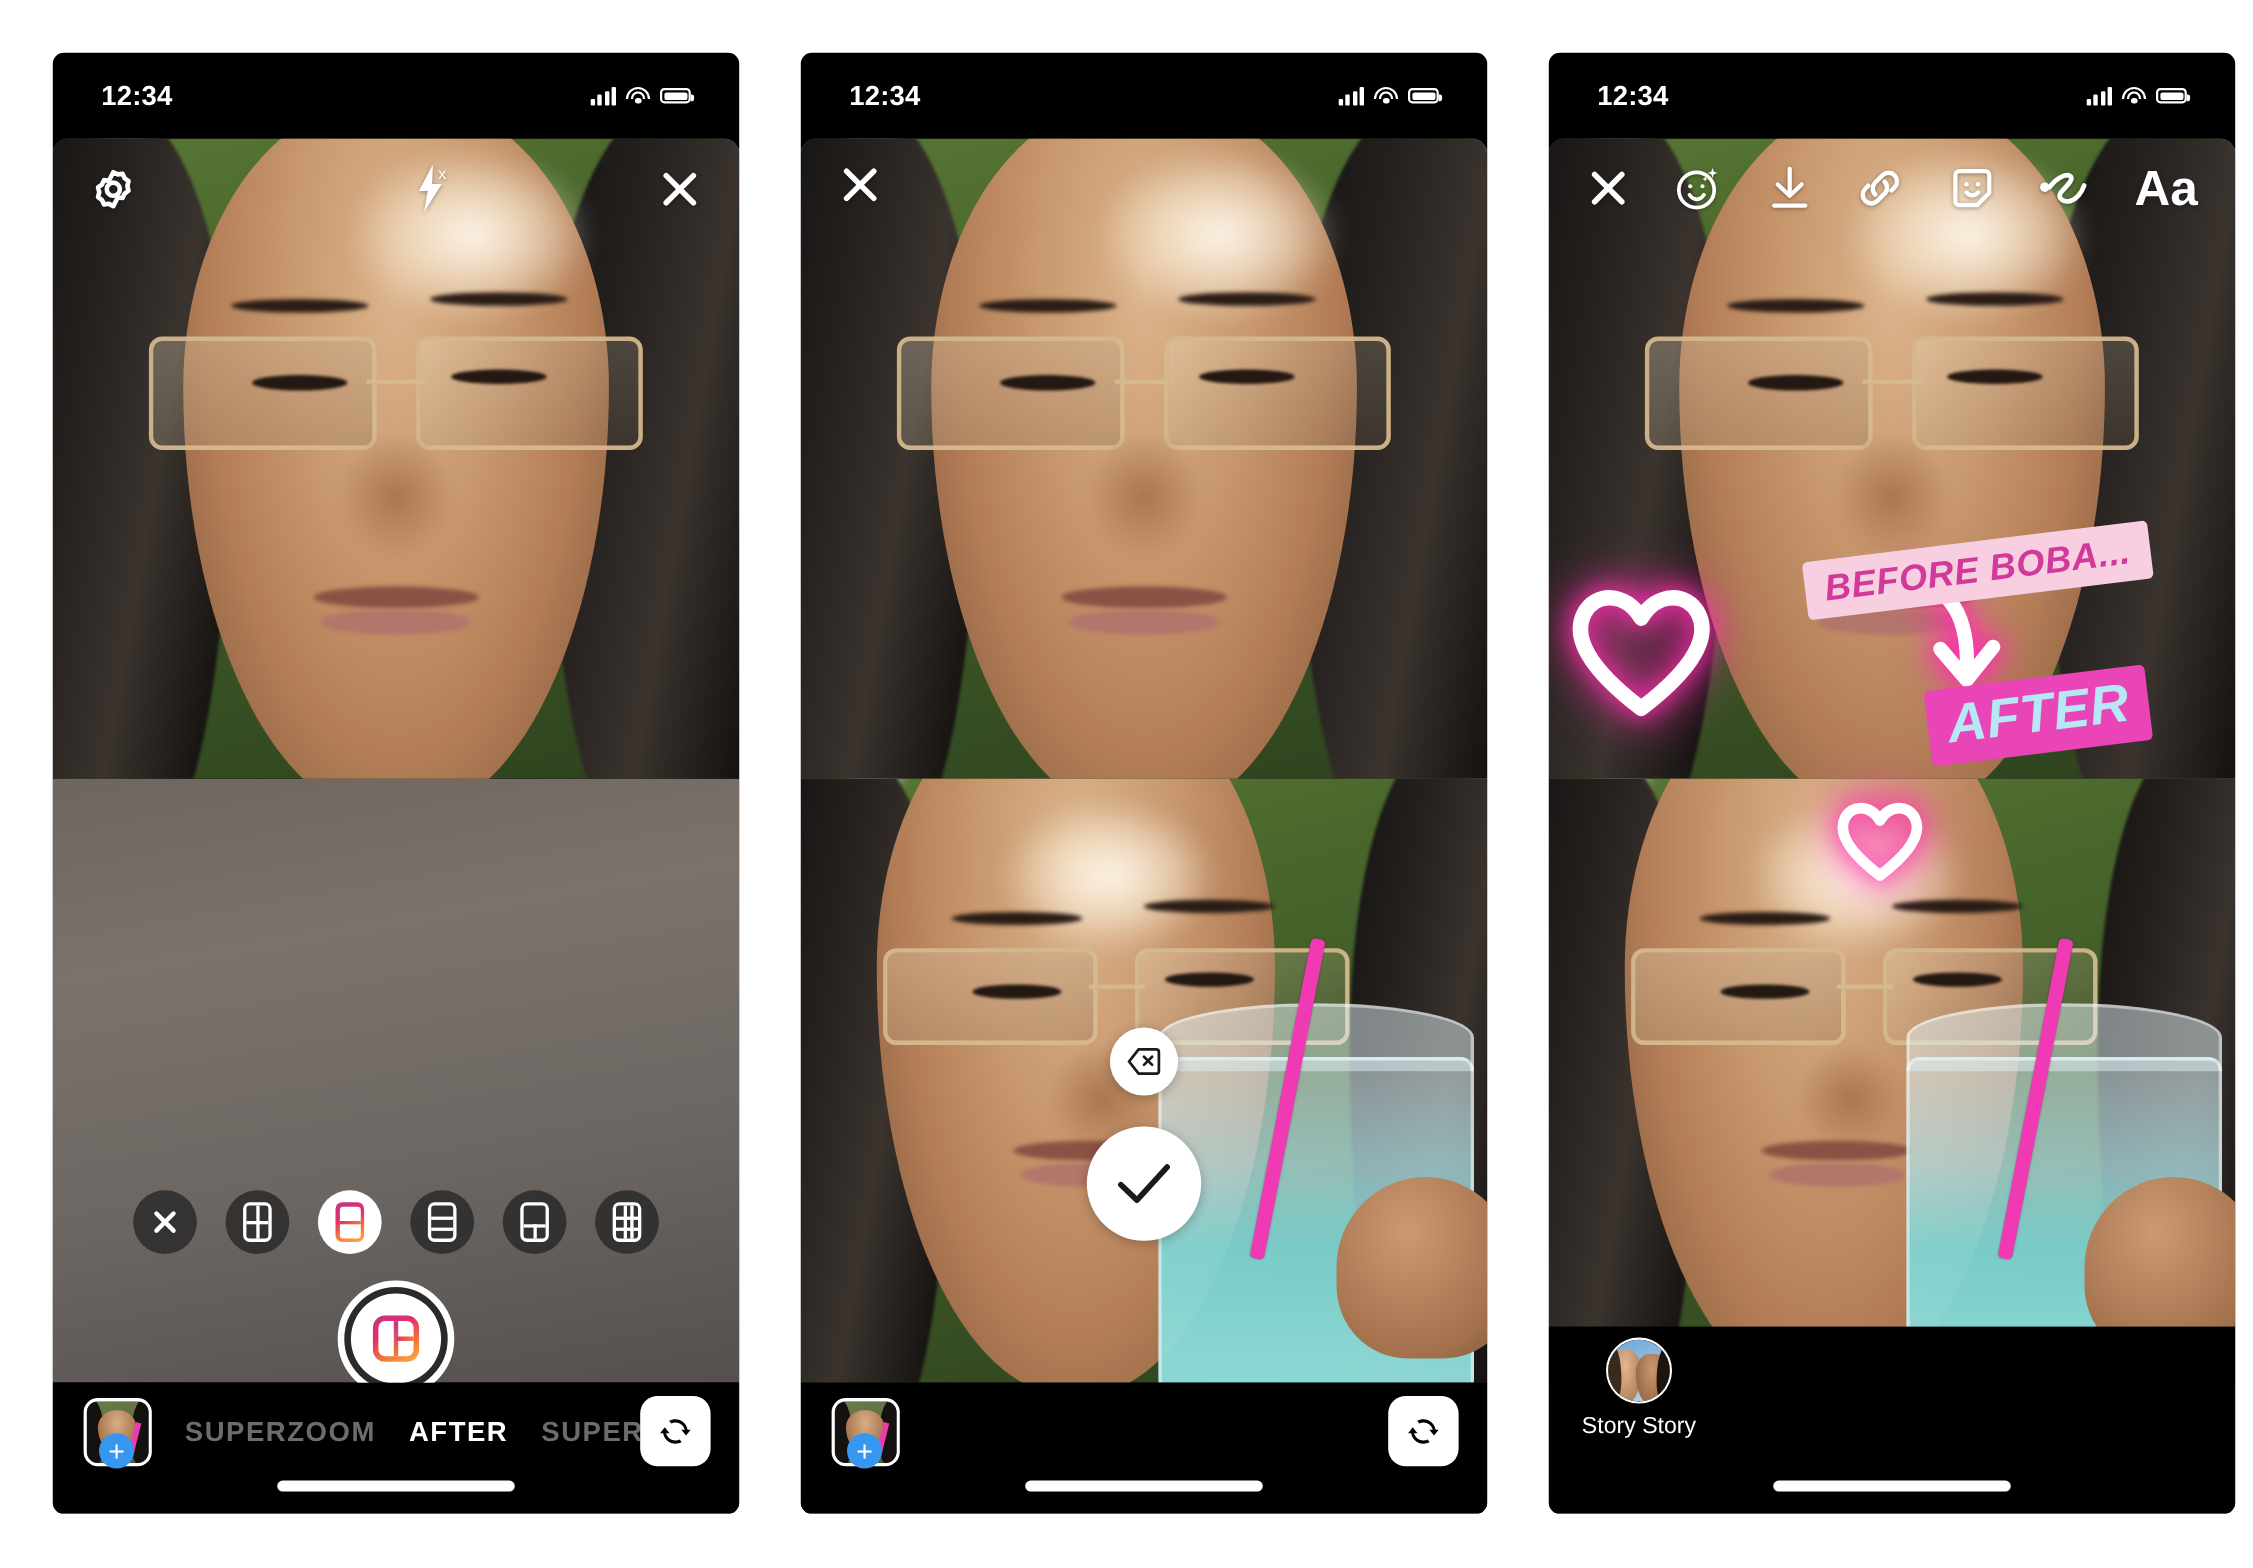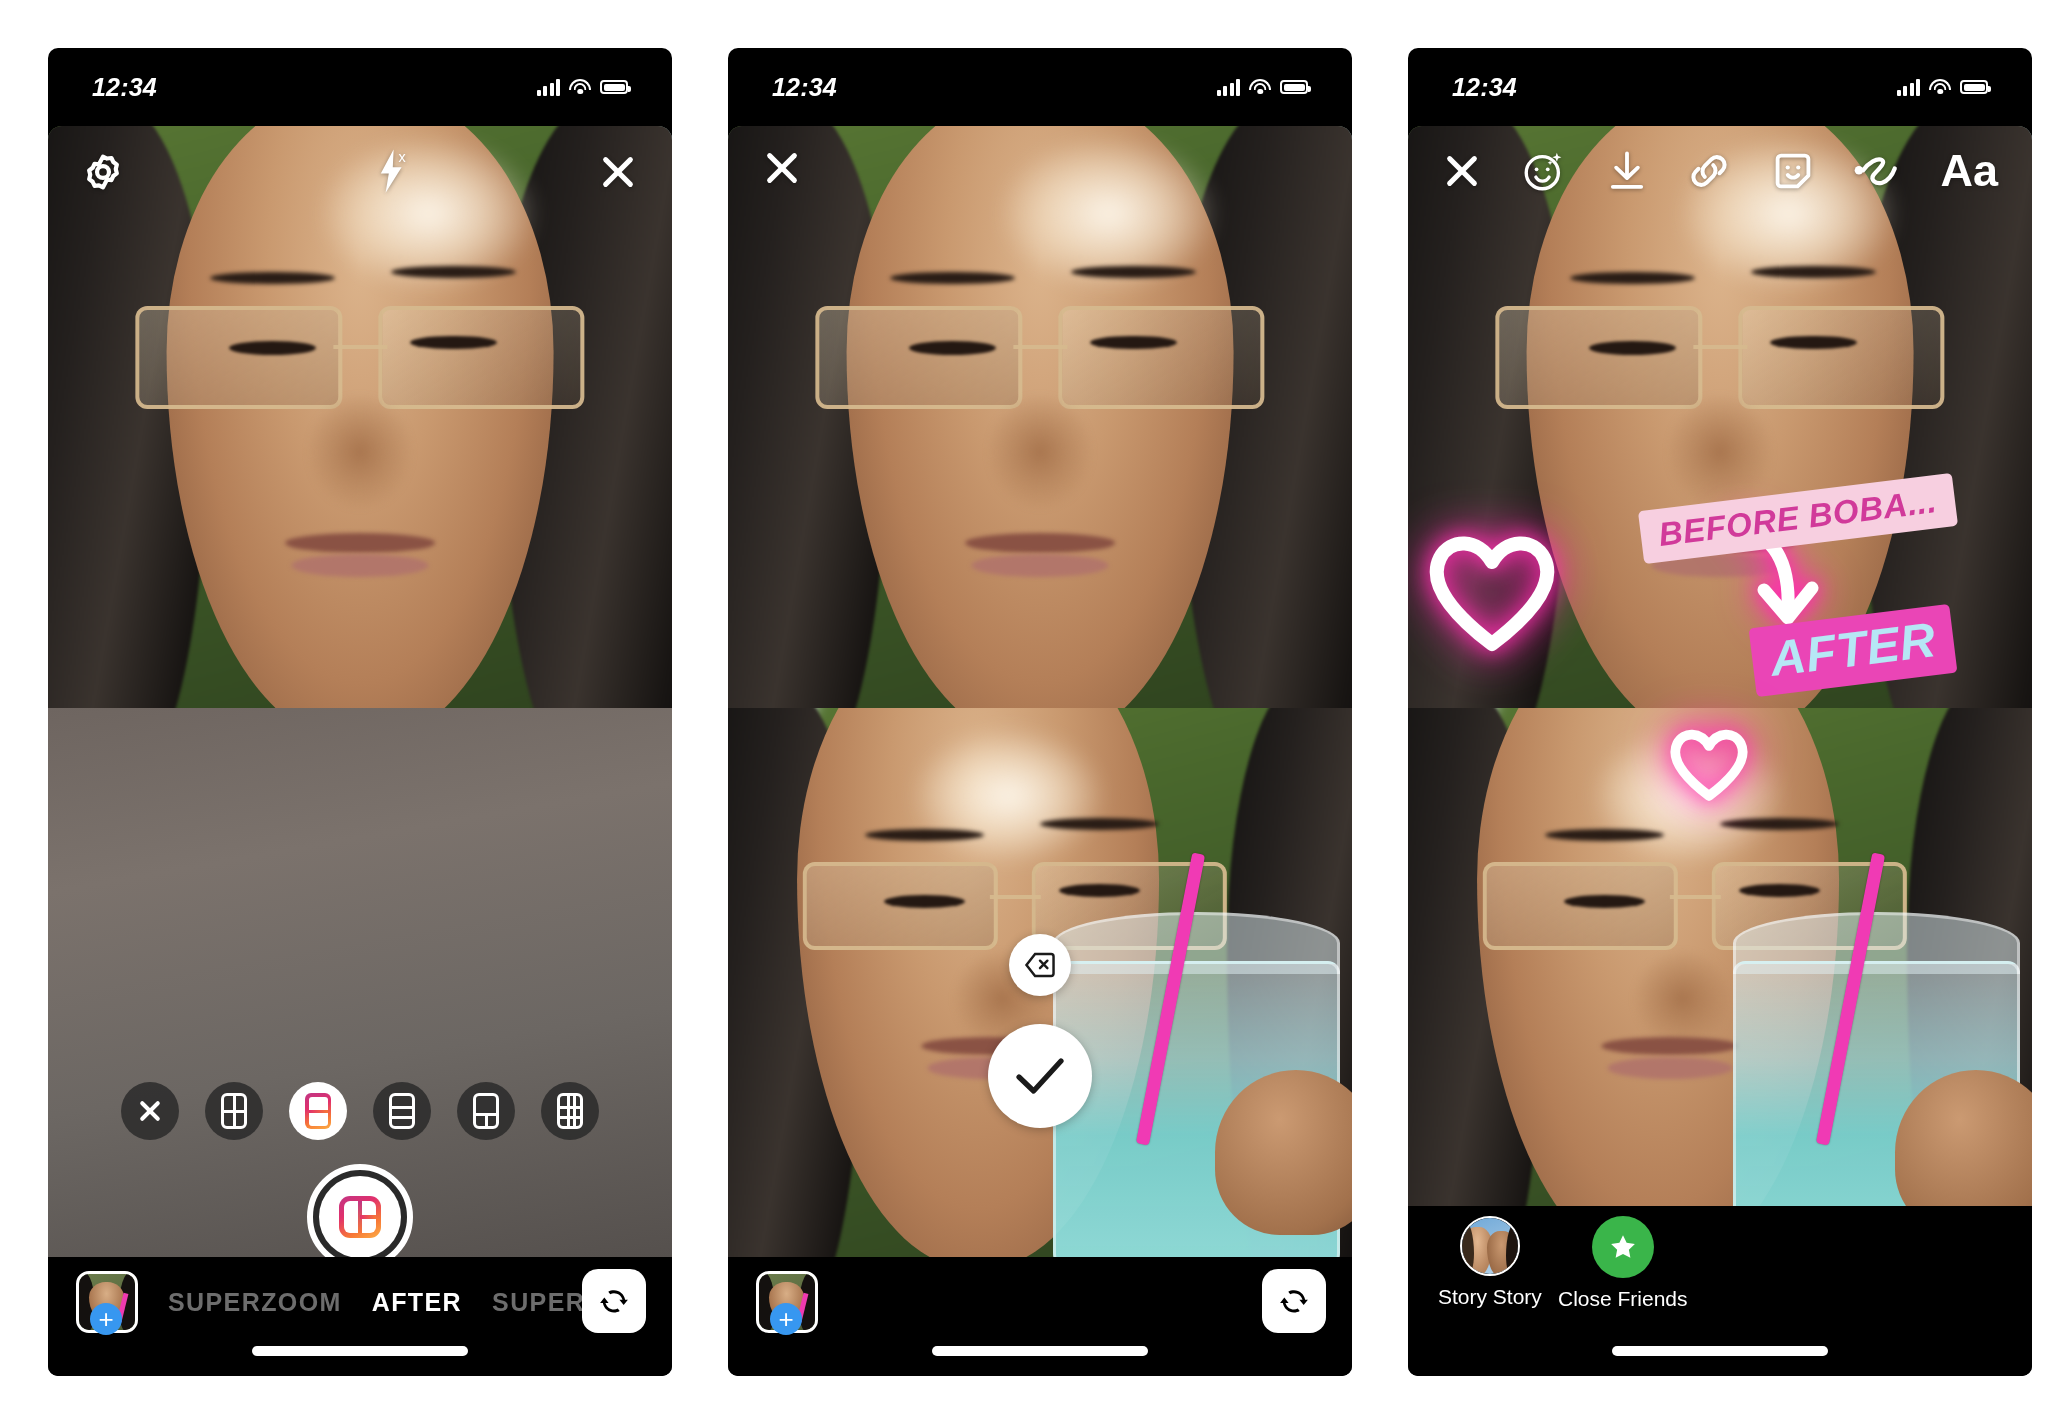--- a/index.html
+++ b/index.html
@@ -14,21 +14,21 @@
     background:#000; border-radius:10px; overflow:hidden;
   }
   #phone1 { left:48px; }
   #phone2 { left:728px; }
   #phone3 { left:1408px; }
 
   
   .statusbar { position:absolute; top:0; left:0; width:100%; height:78px;
                display:flex; align-items:center; justify-content:space-between;
                padding:0 44px; color:#fff; z-index:40; }
-  .sb-time { font-size:25px; font-weight:700; letter-spacing:.2px;font-style:italic; }
+  .sb-time { font-size:25px; font-weight:700; letter-spacing:.2px; }
   .sb-icons { display:flex; align-items:center; gap:9px; }
   .bars { display:flex; align-items:flex-end; gap:2.5px; height:17px; }
   .bars i { display:block; width:4px; background:#fff; border-radius:1px; }
   .bars i:nth-child(1){height:6px}.bars i:nth-child(2){height:9.5px}
   .bars i:nth-child(3){height:13px}.bars i:nth-child(4){height:17px}
   .wifi { position:relative; width:22px; height:17px; }
   .wifi span { position:absolute; left:50%; transform:translateX(-50%);
                border:2.6px solid #fff; border-bottom:none;
                border-radius:50% 50% 0 0 / 100% 100% 0 0; }
   .wifi span.a{ width:22px;height:11px; top:0; }
@@ -662,26 +662,18 @@
         <div class="dest-av">
           <div style="position:absolute;inset:0;background:linear-gradient(160deg,#6fa8d8,#b8d4e8);"></div>
           <div style="position:absolute;left:2%;top:16%;width:52%;height:88%;border-radius:44% 44% 46% 46%/36% 36% 64% 64%;background:radial-gradient(ellipse at 50% 30%,#e3b790,#b5835c 70%);"></div>
           <div style="position:absolute;left:44%;top:24%;width:52%;height:82%;border-radius:44% 44% 46% 46%/36% 36% 64% 64%;background:radial-gradient(ellipse at 50% 30%,#c99870,#9b6b47 70%);"></div>
           <div style="position:absolute;left:-8%;top:4%;width:30%;height:100%;background:#3a2a1c;border-radius:0 60% 40% 0;"></div>
           <div style="position:absolute;right:-8%;top:8%;width:30%;height:100%;background:#1d140f;border-radius:60% 0 0 40%;"></div>
         </div>
         <div class="dest-label">Story Story</div>
       </div>
 
-      <div class="share-dest" style="left:150px;">
-        <div class="dest-cf">
-          <svg width="30" height="30" viewBox="0 0 24 24" fill="#fff">
-            <path d="M12 2.6l2.9 6 6.6.9-4.8 4.6 1.2 6.5L12 17.5 6.1 20.6l1.2-6.5L2.5 9.5l6.6-.9z"></path>
-          </svg>
-        </div>
-        <div class="dest-label">Close Friends</div>
-      </div>
 
     </div>
     <div class="homebar"></div>
   </div>
 
 </div>
 
 </body></html>

